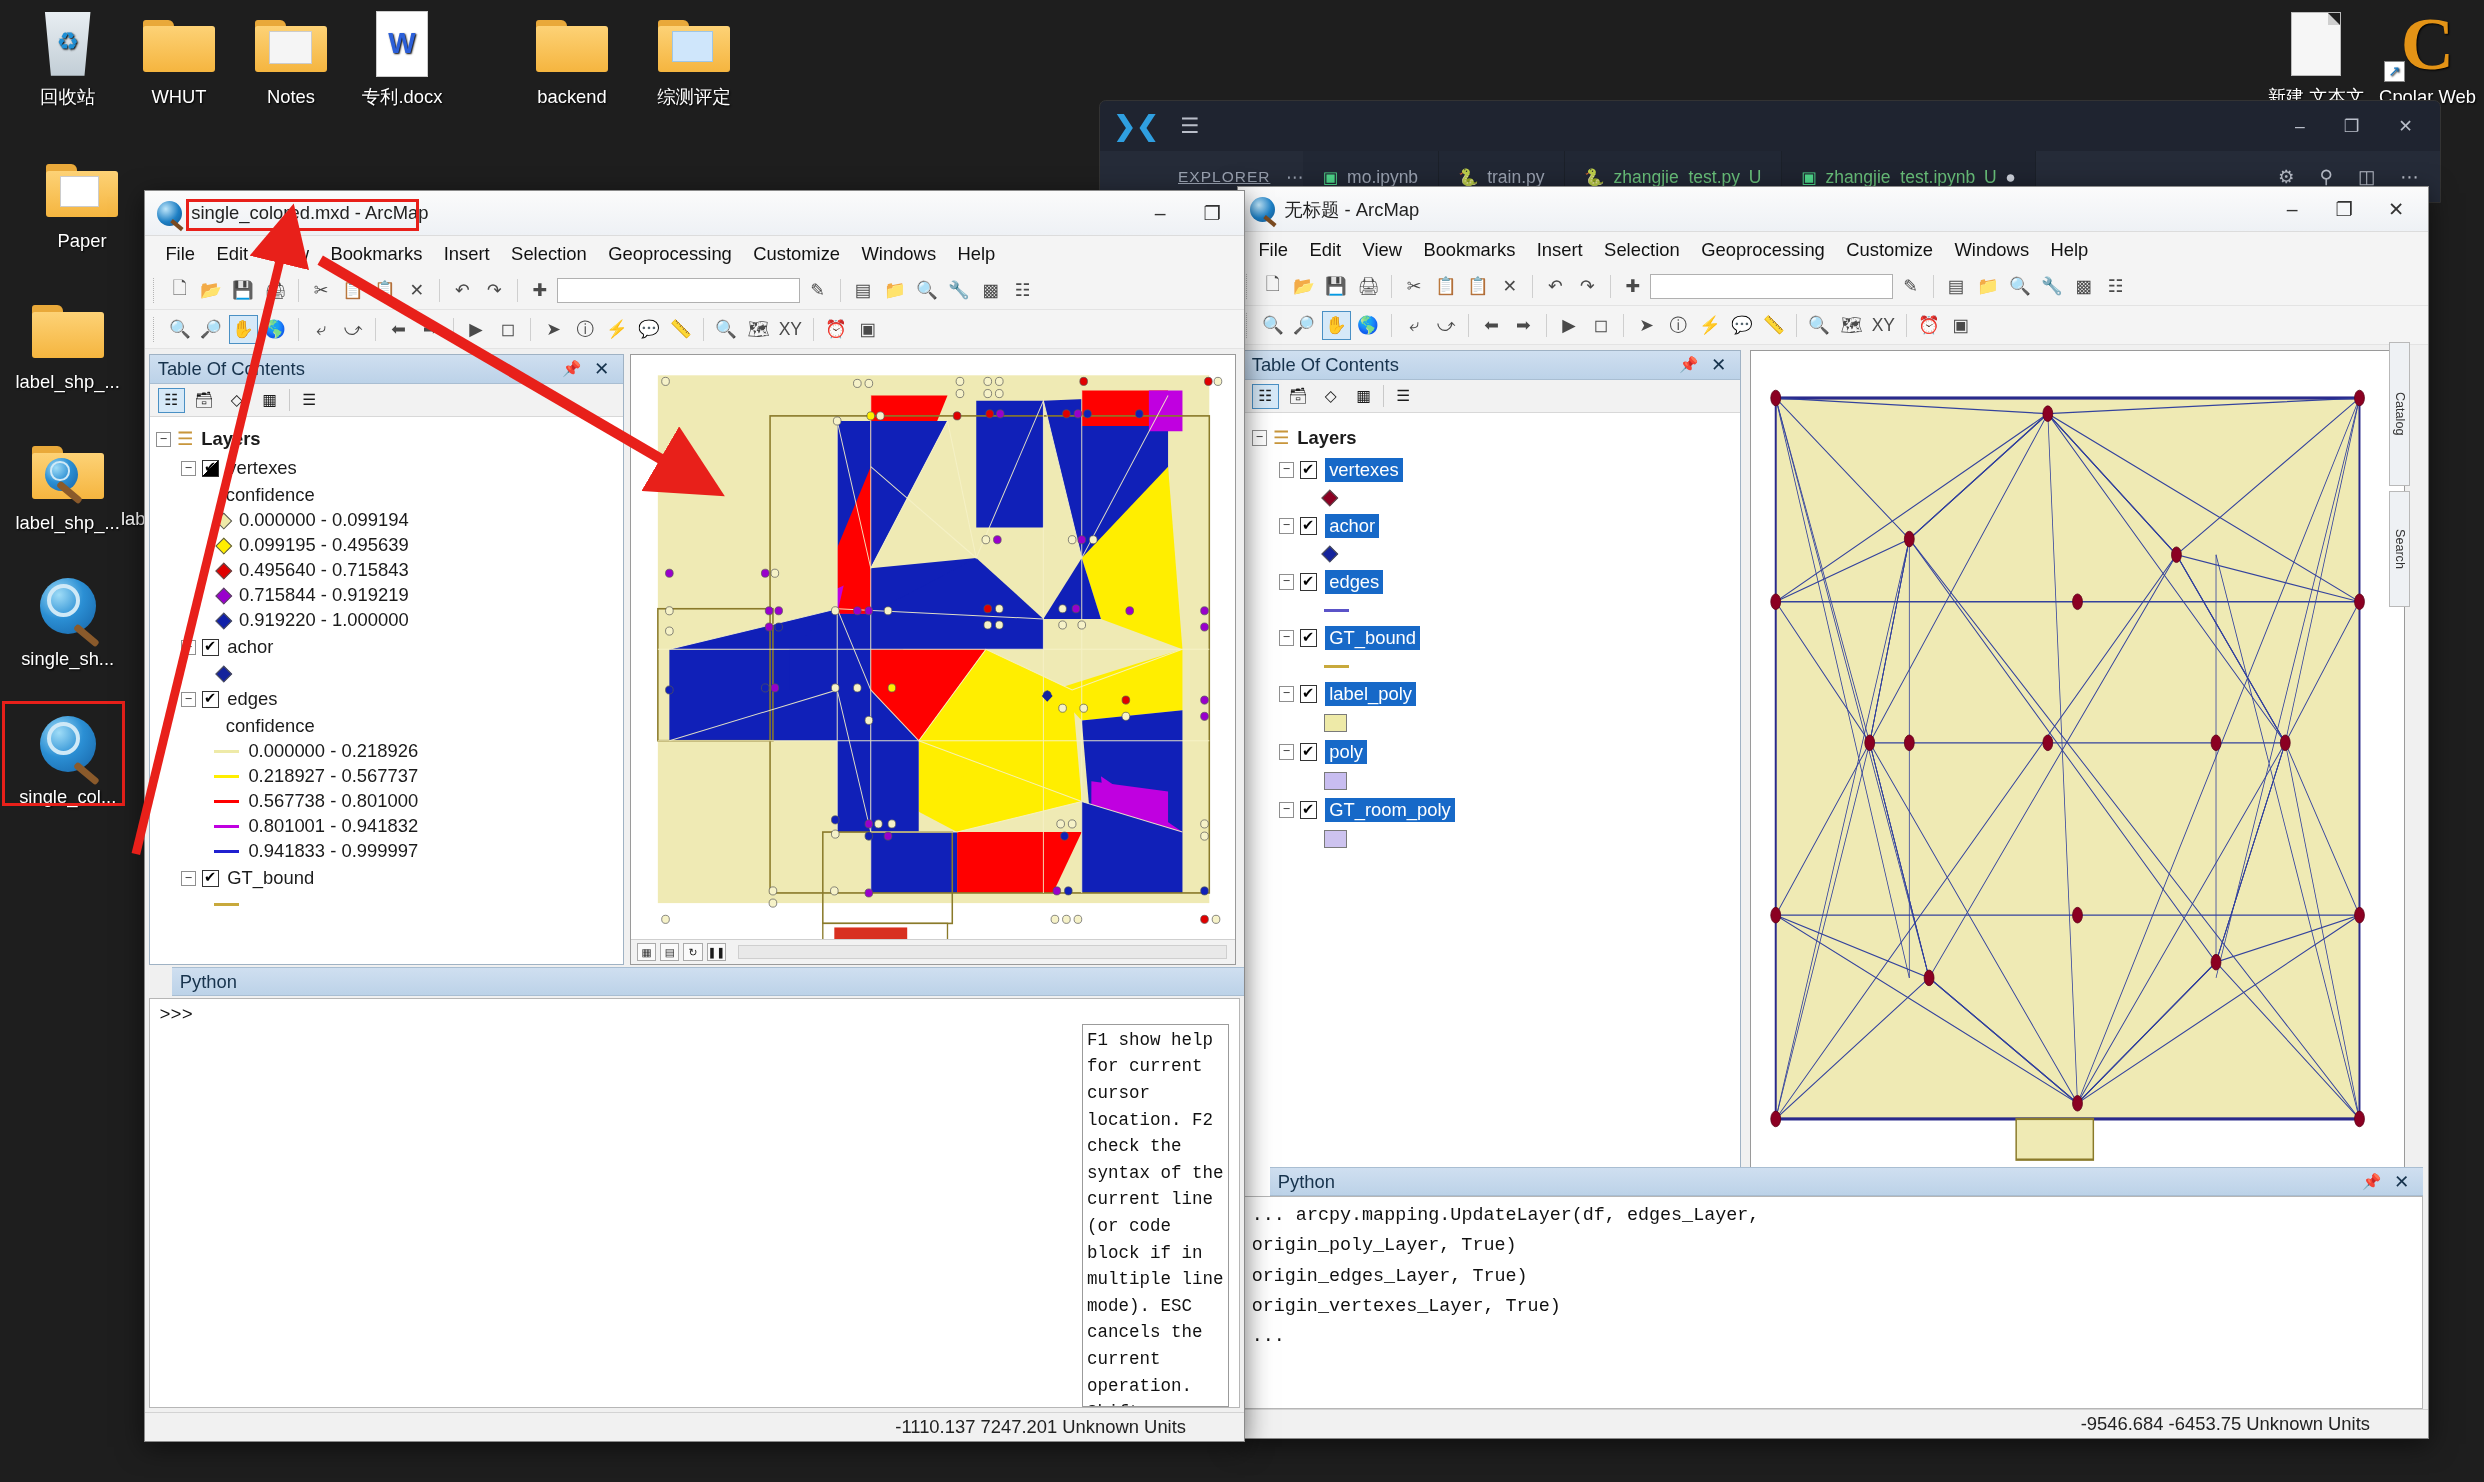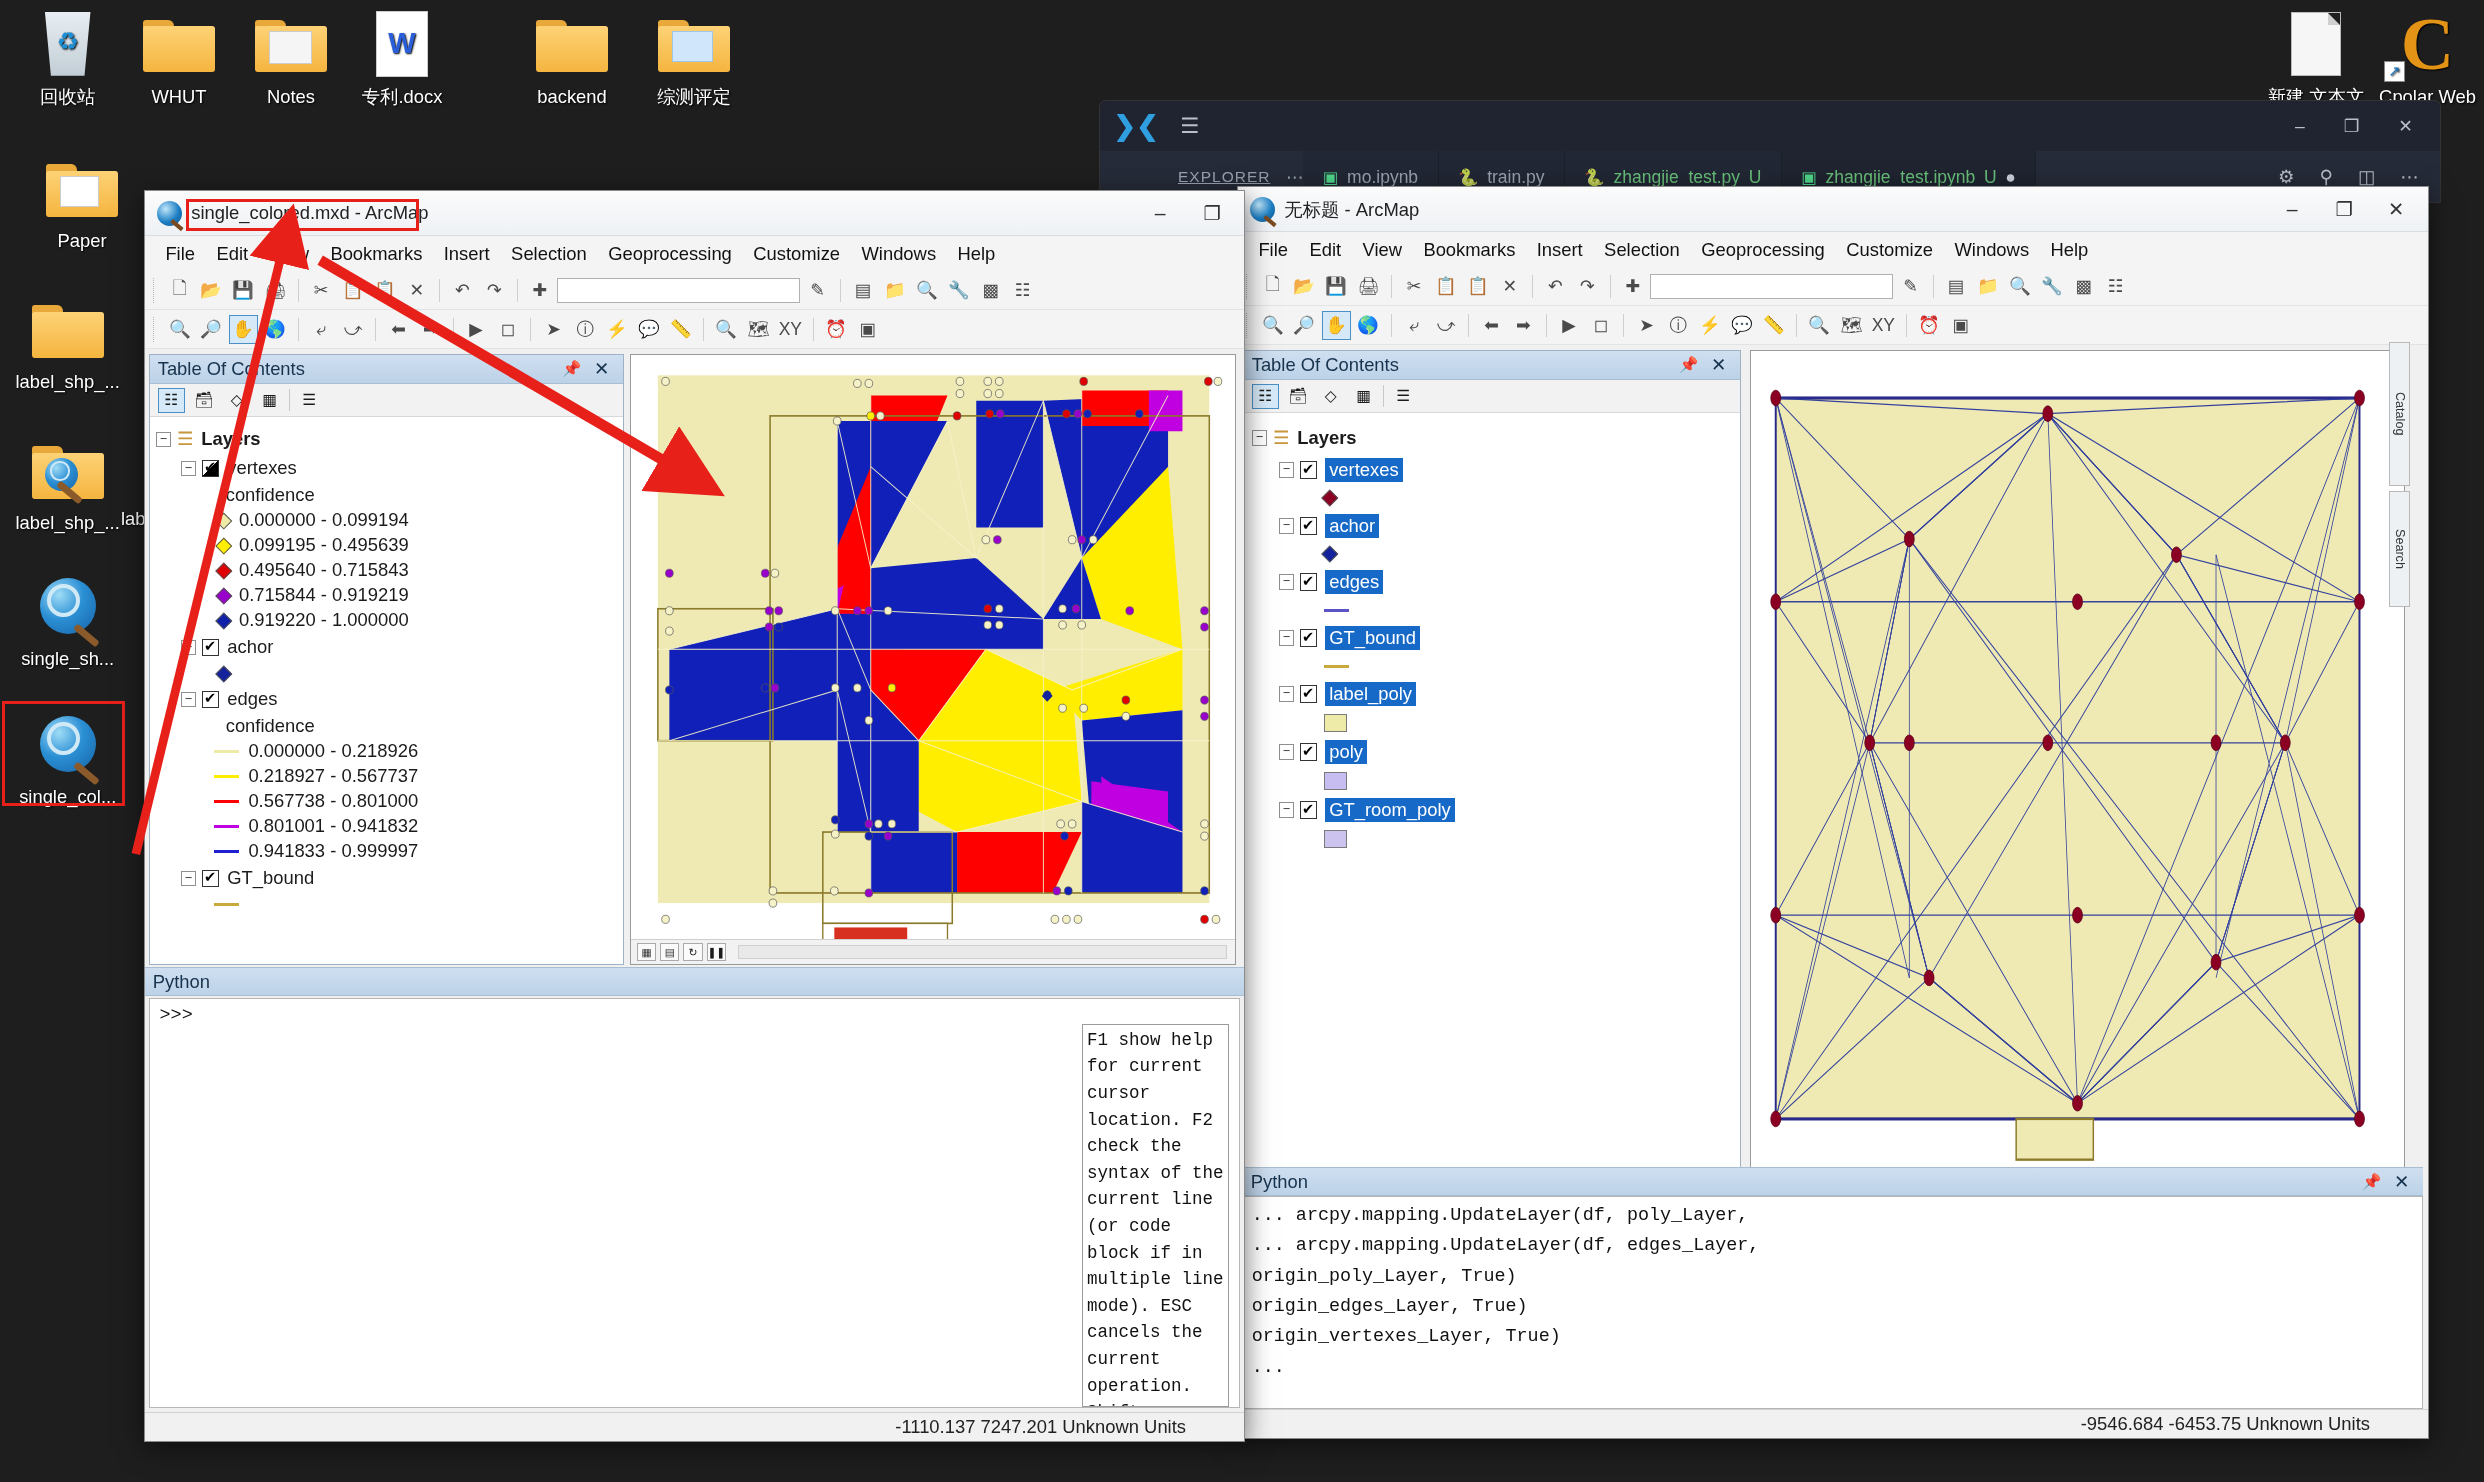--- a/index.html
+++ b/index.html
@@ -88,21 +88,21 @@
   .layer-name.sel{background:#1769c8;color:#fff;padding:1px 3.9px;}
   .sym{width:11.6px;height:11.6px;transform:rotate(45deg);margin-right:9.7px;border:1px solid #555;}
   .line{width:25px;height:2.9px;margin-right:9.7px;}
   .swatch{width:23px;height:17.5px;border:1px solid #7a7a7a;}
   .mapframe{position:absolute;background:#fff;border:1px solid #9a9a9a;overflow:hidden;}
   .mapbar{position:absolute;bottom:0;left:0;right:0;height:25px;background:#f2f2f2;border-top:1px solid #cfcfcf;
           display:flex;align-items:center;padding-left:5.8px;gap:3.9px;}
   .mapbar .mb{width:19.4px;height:17.5px;border:1px solid #aaa;background:#fafafa;font-size:10.7px;display:flex;align-items:center;justify-content:center;}
   .mapbar .scroll{flex:1;height:13.6px;background:#e9e9e9;border:1px solid #cfcfcf;margin:0 7.8px;}
   .pybar{height:29px;background:linear-gradient(180deg,#cfdff0,#bcd2e8);display:flex;align-items:center;
-         padding:0 7.8px;font-size:18.4px;color:#17334d;border-top:1px solid #a9bed2;border-bottom:1px solid #a9bed2;}
+         padding:0 7.8px;font-size:18.4px;color:#17334d;border-top:1px solid #a9bed2;border-bottom:1px solid #a9bed2;margin-left:27px;}
   .pybar .pin{margin-left:auto;font-size:15.5px;padding:0 6.8px;}
   .pyarea{background:#fff;font-family:"Liberation Mono",monospace;font-size:18.4px;color:#111;overflow:hidden;}
   .statusbar{position:absolute;bottom:0;left:0;right:0;height:29px;background:#f1f1f1;border-top:1px solid #d3d3d3;
       display:flex;align-items:center;justify-content:flex-end;padding-right:58px;font-size:18.4px;color:#222;}
   .helpbox{position:absolute;background:#fff;border:1px solid #9b9b9b;font-family:"Liberation Mono",monospace;
       font-size:17.5px;line-height:1.52;color:#111;overflow:hidden;padding:1.9px 3.9px;}
   .sidebtn{position:absolute;width:21.3px;background:#eef1f4;border:1px solid #b9b9b9;writing-mode:vertical-rl;
       font-size:12.6px;text-align:center;padding:7.8px 1.9px;color:#333;}
   .redbox{position:absolute;border:3.9px solid #e8201a;pointer-events:none;}
   .arrowsvg{position:absolute;pointer-events:none;}
@@ -502,21 +502,20 @@
     </div>
   </div>
 
   <div style="position:absolute;left:4.9px;right:4.9px;bottom:29px;top:980px;">
     <div class="pybar">
       <span>Python</span>
       <span class="pin">📌</span>
       <span style="padding:0 5.8px;">✕</span>
     </div>
     <div class="pyarea" style="position:absolute;left:0;right:0;top:29px;bottom:0;border:1px solid #b6b6b6;padding:3.9px 7.8px;line-height:1.65;">
-      <div><span>... </span><span>arcpy.mapping.UpdateLayer(df, poly_Layer,</span></div>
       <div><span>... </span><span>arcpy.mapping.UpdateLayer(df, edges_Layer,</span></div>
       <div><span> origin_poly_Layer, True)</span></div>
       <div><span> origin_edges_Layer, True)</span></div>
       <div><span> origin_vertexes_Layer, True)</span></div>
       <div><span>... </span></div>
 
     </div>
   </div>
 
   <div class="statusbar">

